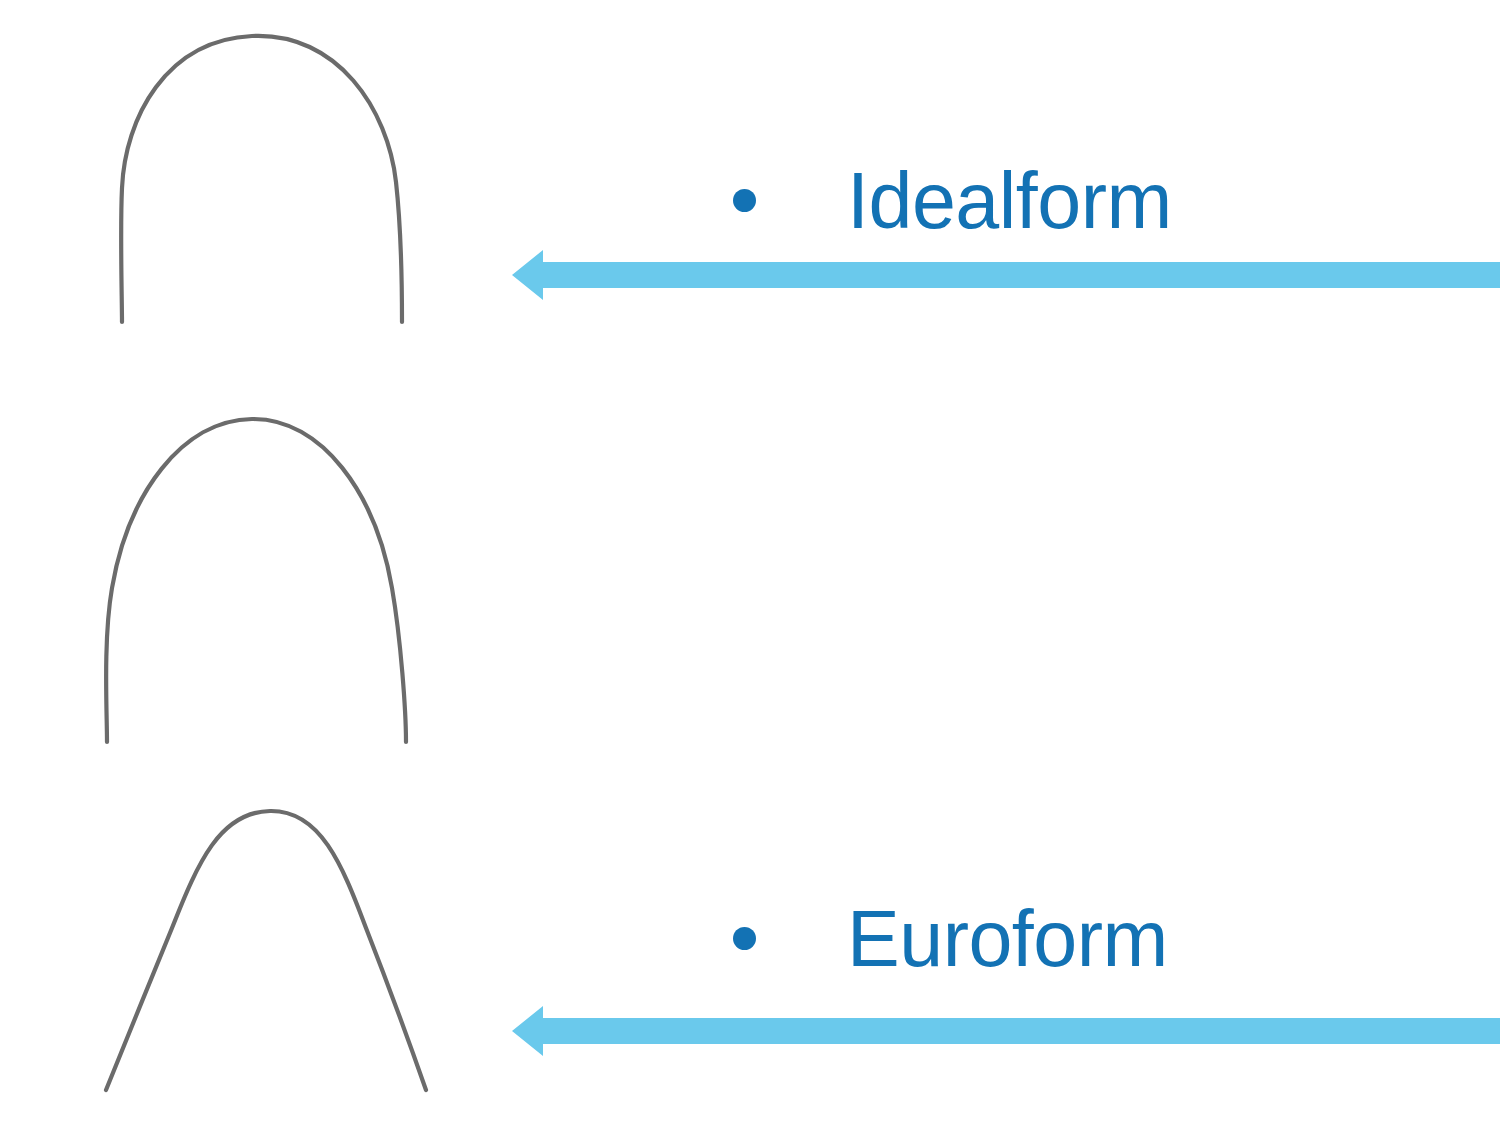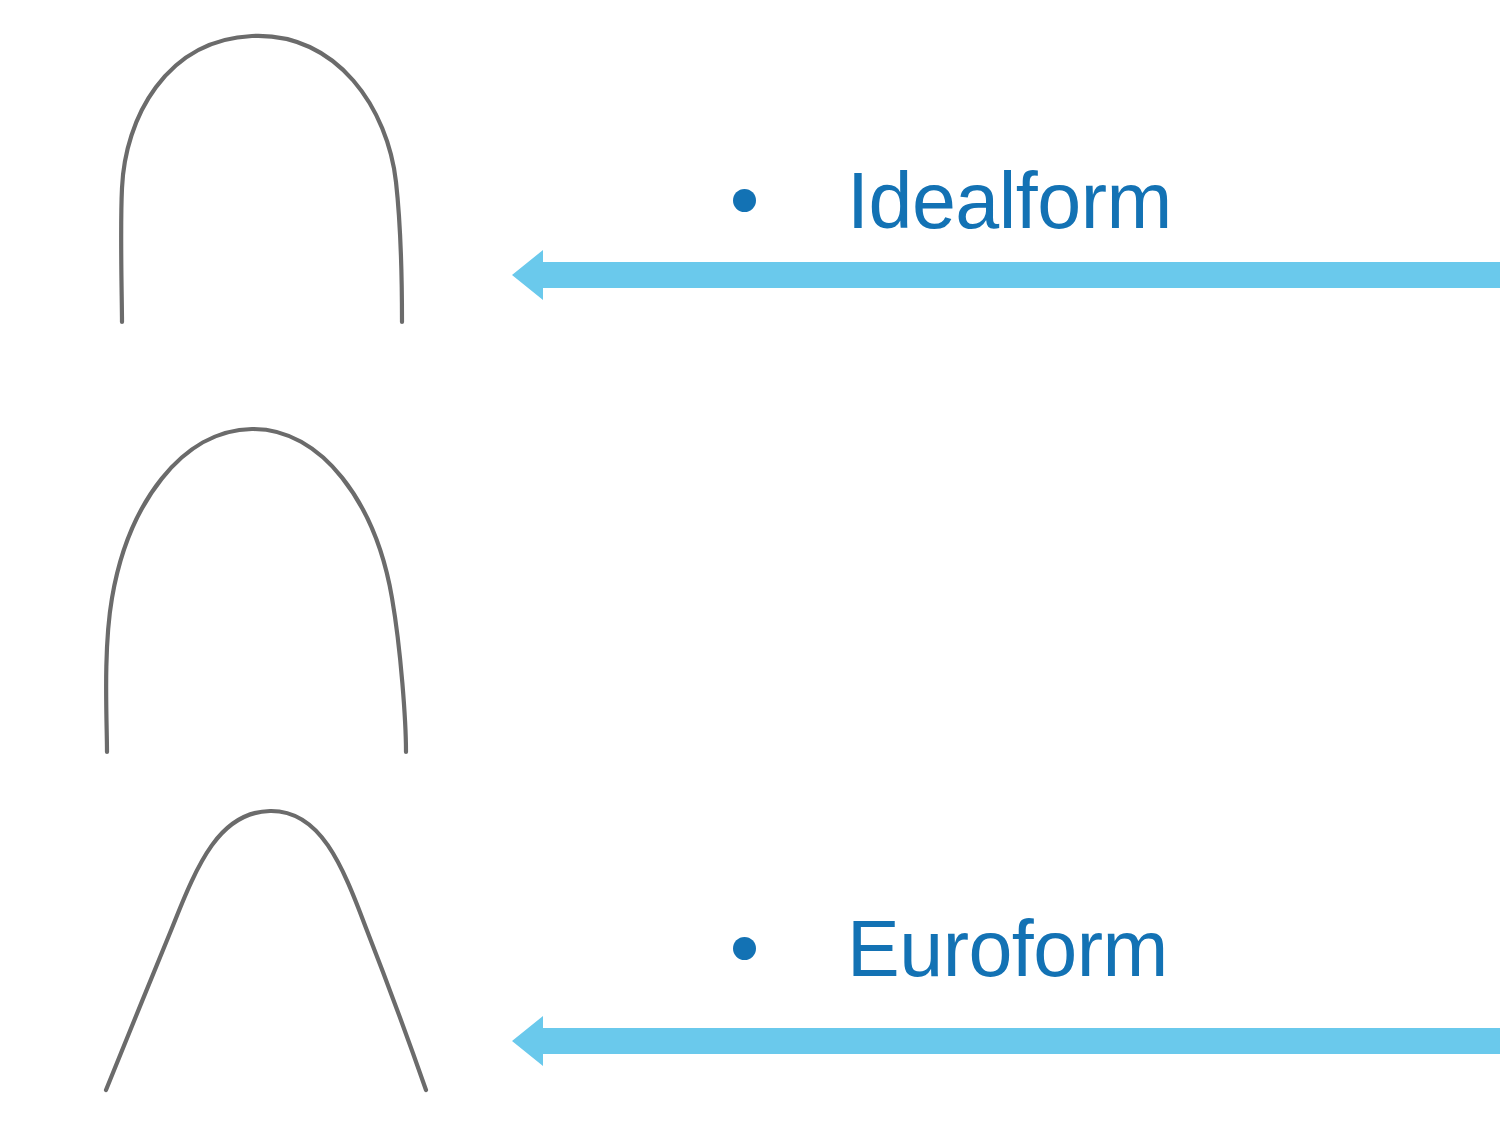--- a/index.html
+++ b/index.html
@@ -21,21 +21,21 @@
     background: #ffffff;
   }
 
   
   .row {
     position: absolute;
     left: 0;
     width: 1500px;
   }
   .row-1 { top: 0px;   height: 375px; }
-  .row-2 { top: 392px; height: 375px; }
+  .row-2 { top: 382px; height: 375px; }
   .row-3 { top: 750px; height: 375px; }
 
   
   .arch-figure {
     position: absolute;
     left: 70px;
     top: 0px;
     width: 420px;
     height: 375px;
   }

